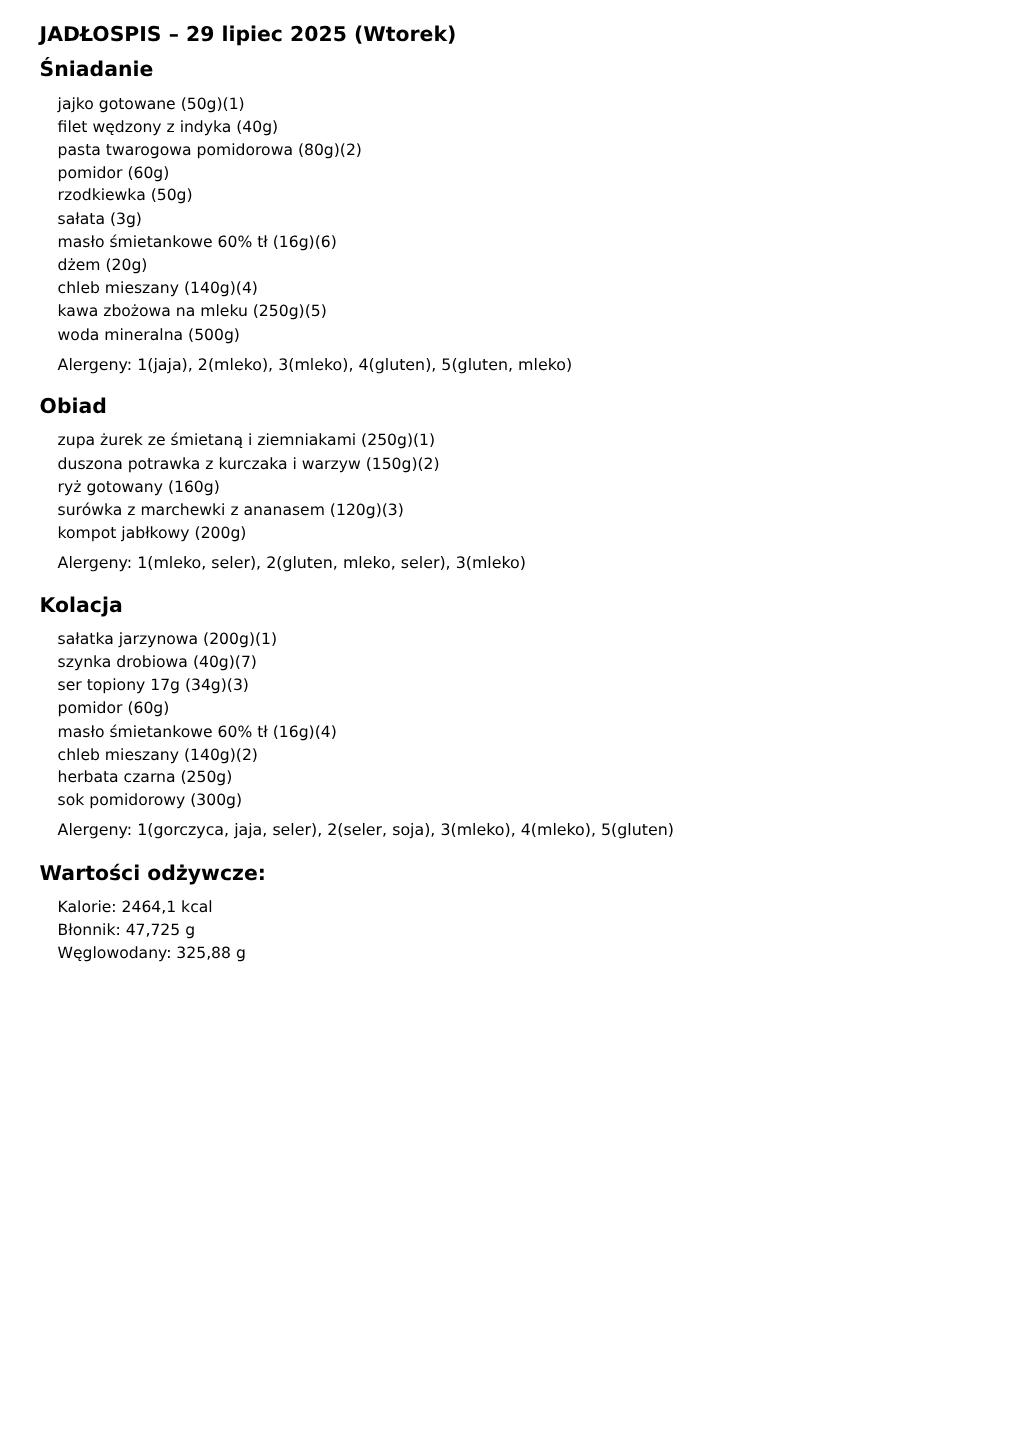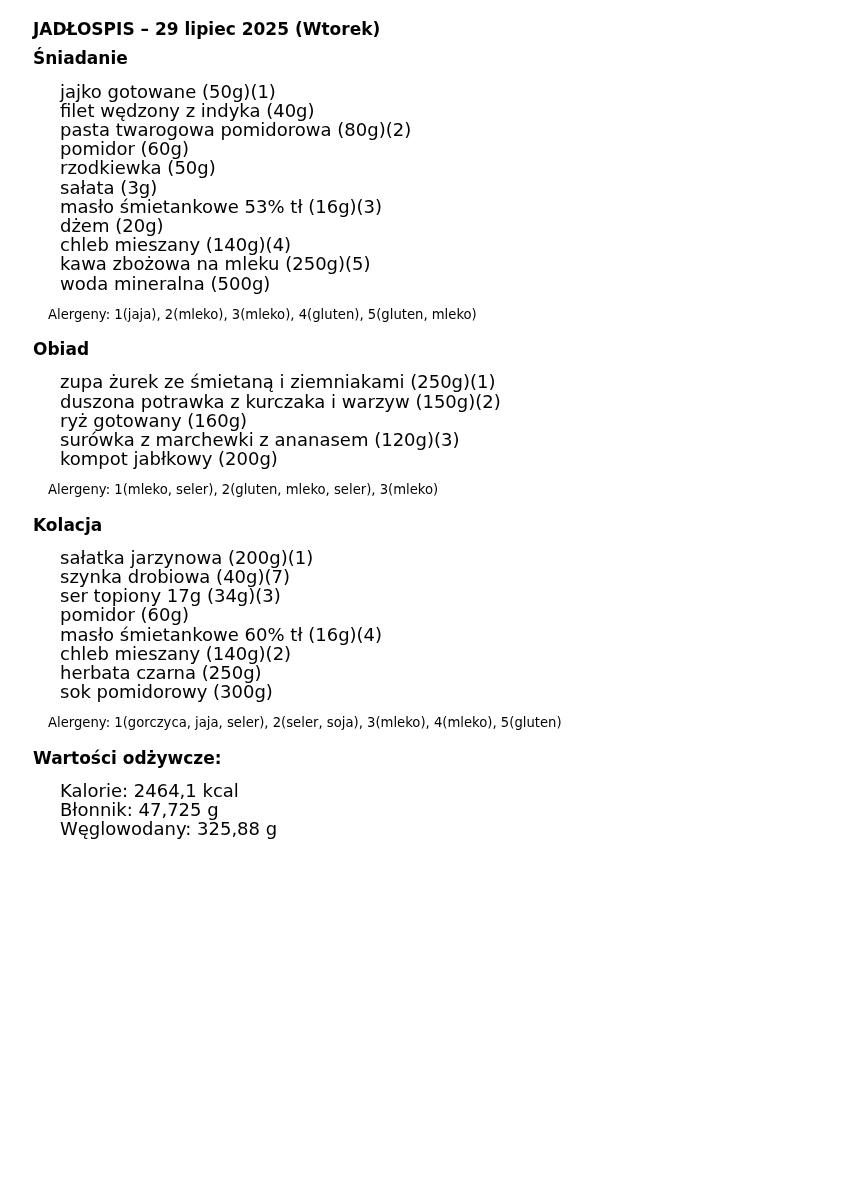--- a/index.html
+++ b/index.html
@@ -21,23 +21,23 @@
   }
   .section-heading {
     font-size: 17px;
     font-weight: bold;
     margin: 15px 0 8px 0;
     line-height: 1.25;
   }
   .section-heading.first { margin-top: 6px; }
   .meal-items, .nutrition-items {
     list-style: none;
-    margin: 12px;
+    margin: 0;
     padding: 0 0 0 15px;
-    font-size: 18px;
+    font-size: 13px;
     line-height: 19.2px;
   }
   .allergens-line {
     margin: 6px 0 0 15px;
     font-size: 13.2px;
     line-height: 19.2px;
   }
 </style>
 </head>
 <body>
@@ -55,21 +55,21 @@
         <li class="meal-item">filet wędzony z indyka (40g)</li>
 
         <li class="meal-item">pasta twarogowa pomidorowa (80g)(2)</li>
 
         <li class="meal-item">pomidor (60g)</li>
 
         <li class="meal-item">rzodkiewka (50g)</li>
 
         <li class="meal-item">sałata (3g)</li>
 
-        <li class="meal-item">masło śmietankowe 53% tł (16g)(3)</li>
+        <li class="meal-item">masło śmietankowe 60% tł (16g)(6)</li>
 
         <li class="meal-item">dżem (20g)</li>
 
         <li class="meal-item">chleb mieszany (140g)(4)</li>
 
         <li class="meal-item">kawa zbożowa na mleku (250g)(5)</li>
 
         <li class="meal-item">woda mineralna (500g)</li>
       </ul>
     <p class="allergens-line">Alergeny: 1(jaja), 2(mleko), 3(mleko), 4(gluten), 5(gluten, mleko)</p>

